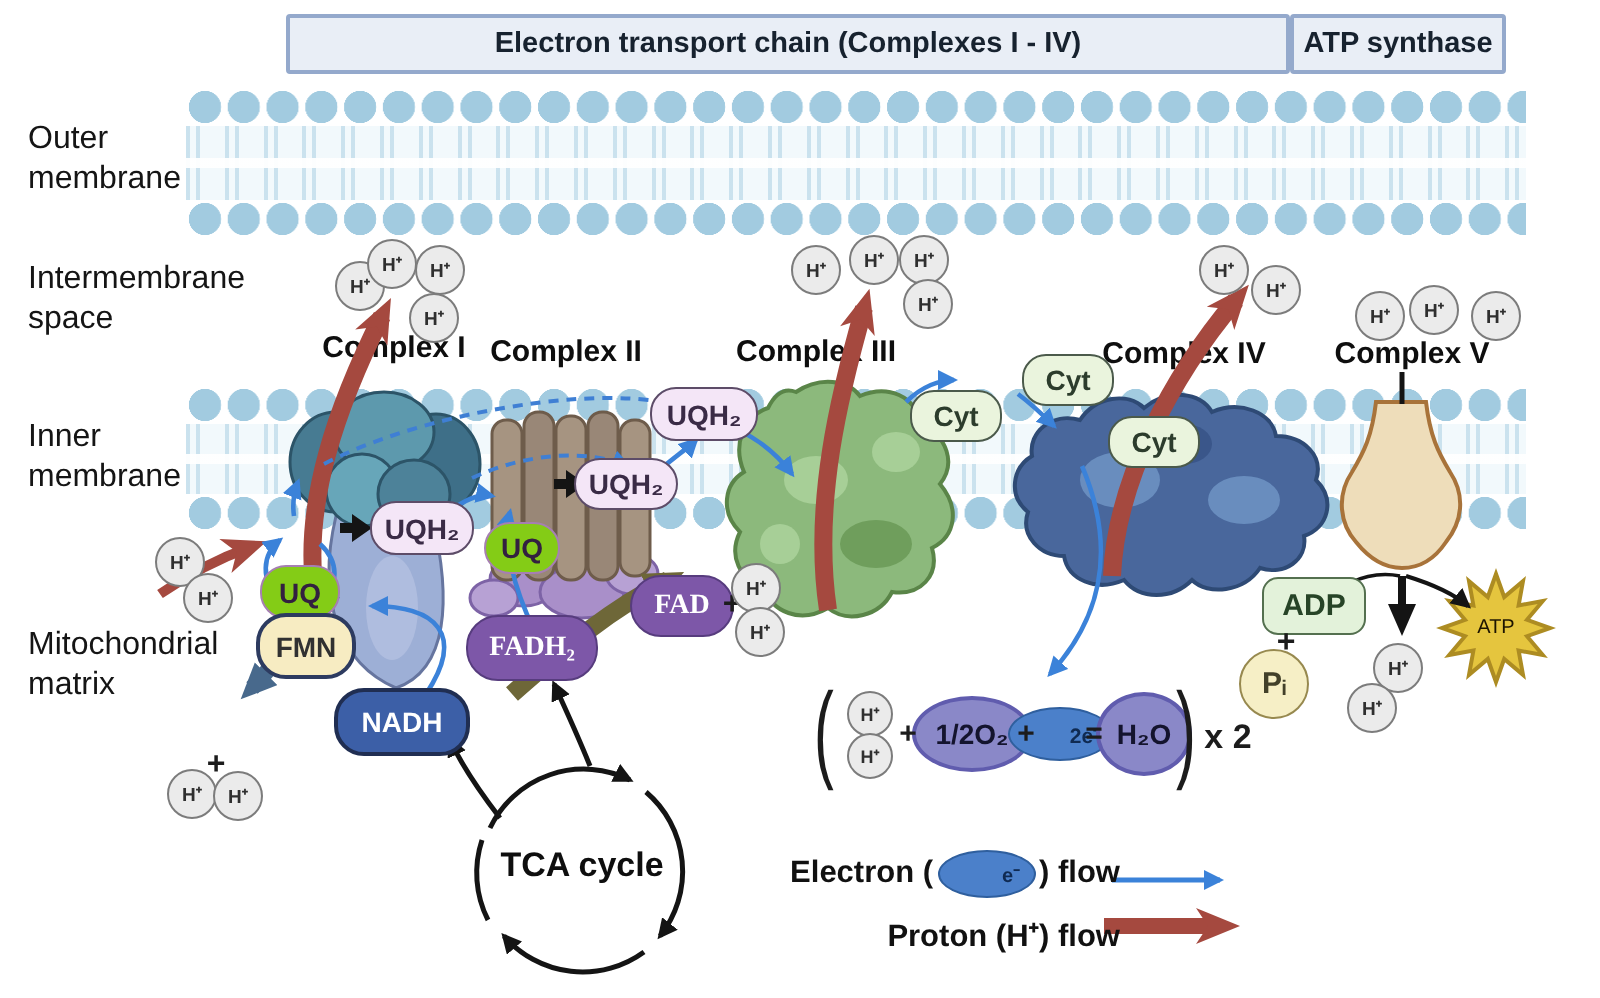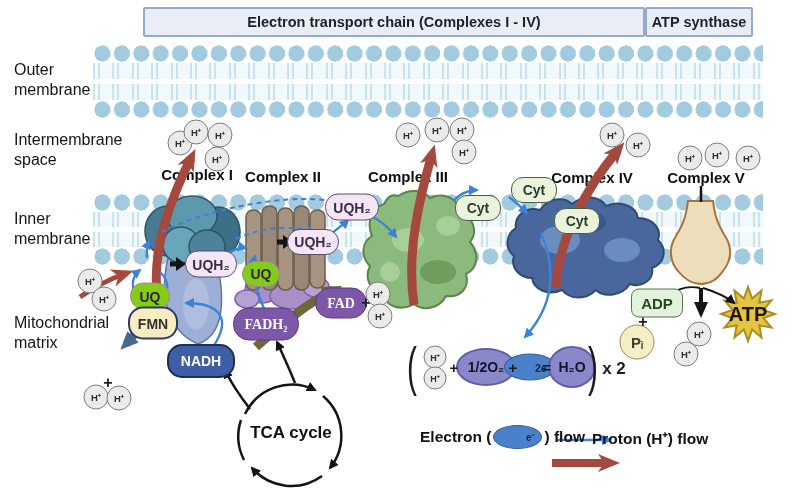--- a/index.html
+++ b/index.html
@@ -28,25 +28,25 @@
          border:1.5px solid #7c7c7c;color:#2f2f2f;font-size:9.5px;font-weight:700;display:flex;align-items:center;
          justify-content:center;z-index:7;}
   .hplus.sm{width:21px;height:21px;font-size:9px;}
   .plus-sign{position:absolute;transform:translate(-50%,-50%);font-weight:700;font-size:16px;color:#1c1c1c;z-index:7;}
   .eq-ellipse{position:absolute;transform:translate(-50%,-50%);display:flex;align-items:center;justify-content:center;
          background:#8a88c8;border:2px solid #605cae;border-radius:50%;color:#14142e;font-weight:600;font-size:14px;z-index:6;}
   .eq-paren{position:absolute;transform:translate(-50%,-50%) scaleX(.55);font-size:54px;font-weight:400;color:#1c1c1c;z-index:6;}
   .eq-op{position:absolute;transform:translate(-50%,-50%);font-size:15px;font-weight:700;color:#1c1c1c;z-index:7;}
   .e-circle{background:#4b80ca;border:1.5px solid #2f5f9e;color:#0f2a52;border-radius:50%;display:flex;
             align-items:center;justify-content:center;font-weight:700;padding-left:25px;}
-  .legend{position:absolute;left:420px;top:425px;width:140px;display:flex;flex-direction:row;align-items:flex-end;
+  .legend{position:absolute;left:420px;top:425px;width:140px;display:flex;flex-direction:column;align-items:flex-end;
           gap:7px;font-weight:700;font-size:15.5px;color:#111;z-index:7;}
   .legend-row{display:flex;align-items:center;gap:2px;white-space:nowrap;}
   svg{position:absolute;left:0;top:0;z-index:4;}
-  .star-label{position:absolute;transform:translate(-50%,-50%);font-weight:700;font-size:20px;color:#1c1400;z-index:7;}
+  .star-label{position:absolute;transform:translate(-50%,-50%);font-weight:400;font-size:10px;color:#1c1400;z-index:7;}
 </style>
 </head>
 <body>
 
 <div id="canvas">
 
   <div class="hdr" style="left:143px;width:498px;">
     <span>Electron transport chain (Complexes I - IV)</span>
   </div>
   <div class="hdr" style="left:645px;width:104px;">

